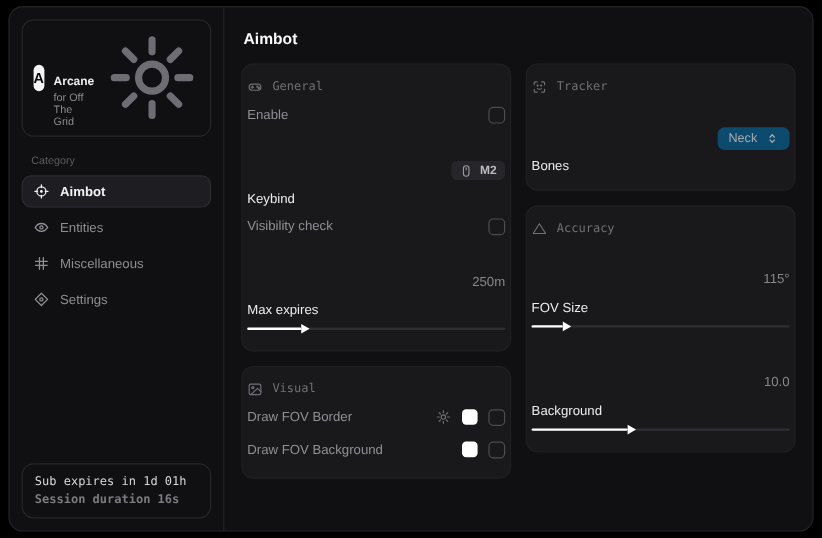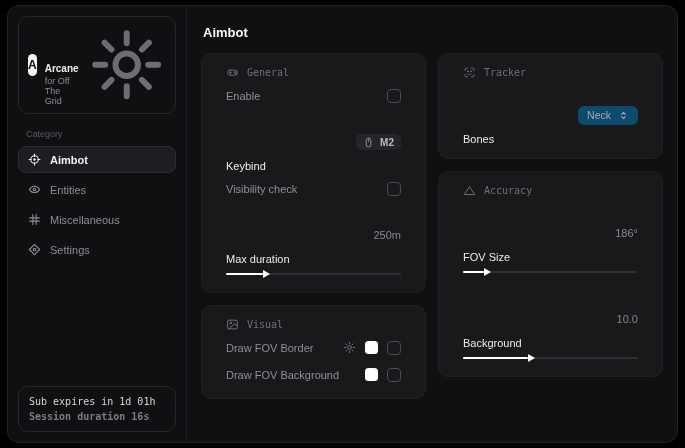--- a/index.html
+++ b/index.html
@@ -31,21 +31,21 @@
     padding:9px 10px; font-family:"DejaVu Sans Mono", monospace; }
   .sf-line1 { font-size:10px; color:#d6d6d8; white-space:nowrap; }
   .sf-line2 { font-size:10px; color:#7b7b81; margin-top:4px; font-weight:bold; }
 
   
   .main { flex:1; padding:10px 14px; overflow:hidden; }
   .page-title { font-size:13px; font-weight:bold; color:#fafafa; margin:9px 2px 13px; }
   .cols { display:flex; gap:12px; align-items:flex-start; }
   .col { flex:1; display:flex; flex-direction:column; gap:12px; min-width:0; }
   .panel { background:#19191c; border:1px solid #202024; border-radius:10px;
-    padding:10px 24px 13px; }
+    padding:10px 4px 13px; }
   .panel-header { display:flex; align-items:center; gap:8px; color:#6f6f75;
     font-family:"DejaVu Sans Mono", monospace; font-size:10px; margin:2px 0 5px; }
   .panel-header .ic { display:flex; width:13px; height:13px; }
   .row { display:flex; align-items:center; justify-content:space-between;
     min-height:21px; margin-top:6px; font-size:11px; }
   .lbl-bright { color:#ececee; font-weight:normal;margin-top:48px; }
   .lbl-dim { color:#8f8f95; }
   .val { color:#86868c; font-size:11px; }
   .checkbox { width:14px; height:14px; border:1.5px solid #4b4b52;
     border-radius:4px; background:transparent; cursor:pointer; flex:0 0 auto; }
@@ -180,21 +180,21 @@
               <span>M2</span>
             </button>
           </div>
 
           <div class="row">
             <span class="lbl-dim">Visibility check</span>
             <span class="checkbox"></span>
           </div>
 
           <div class="row">
-            <span class="lbl-bright">Max duration</span>
+            <span class="lbl-bright">Max expires</span>
             <span class="val">250m</span>
           </div>
           <div class="slider">
             <div class="slider-track"></div>
             <div class="slider-fill" style="width: 21%;"></div>
           </div>
         </section>
 
         <section class="panel">
           <div class="panel-header">
@@ -265,21 +265,21 @@
             <span class="ic">
               <svg viewBox="0 0 24 24" fill="none" stroke="currentColor" stroke-width="1.8" stroke-linejoin="round">
                 <path d="M12 4.5L21.5 19.5H2.5z"></path>
               </svg>
             </span>
             <span>Accuracy</span>
           </div>
 
           <div class="row">
             <span class="lbl-bright">FOV Size</span>
-            <span class="val">186°</span>
+            <span class="val">115°</span>
           </div>
           <div class="slider">
             <div class="slider-track"></div>
             <div class="slider-fill" style="width: 12%;"></div>
           </div>
 
           <div class="row" style="margin-top:12px;">
             <span class="lbl-bright">Background</span>
             <span class="val">10.0</span>
           </div>

